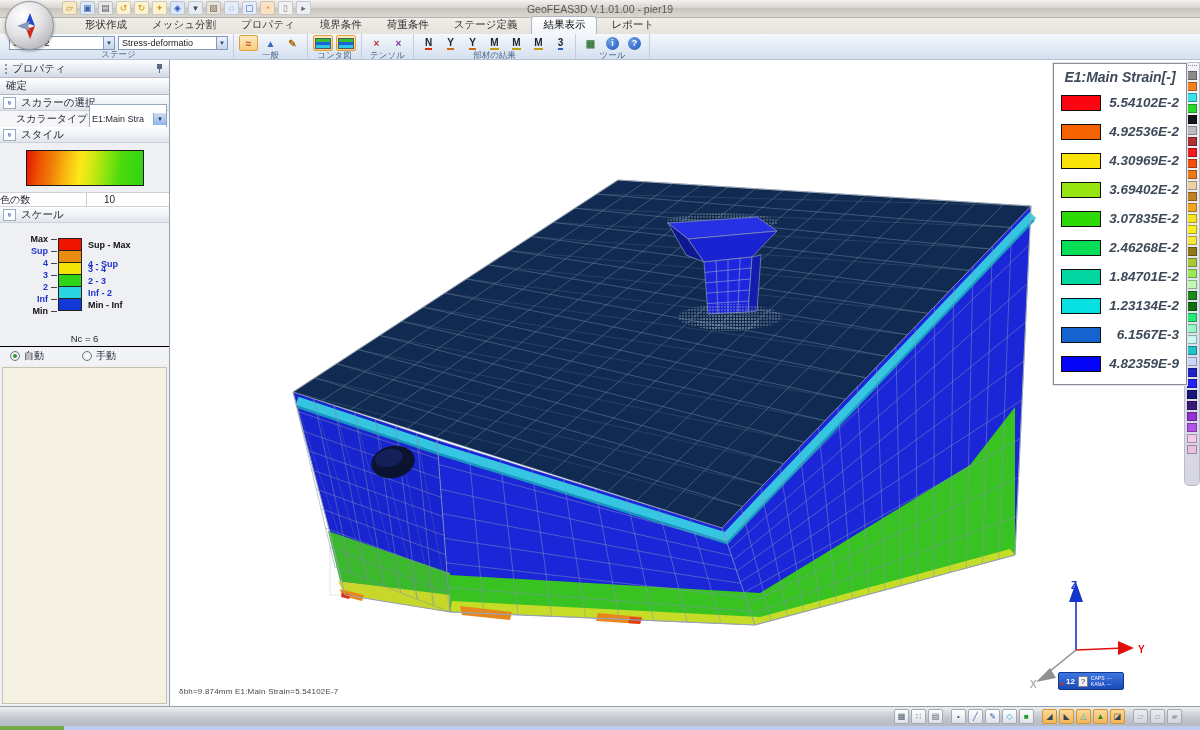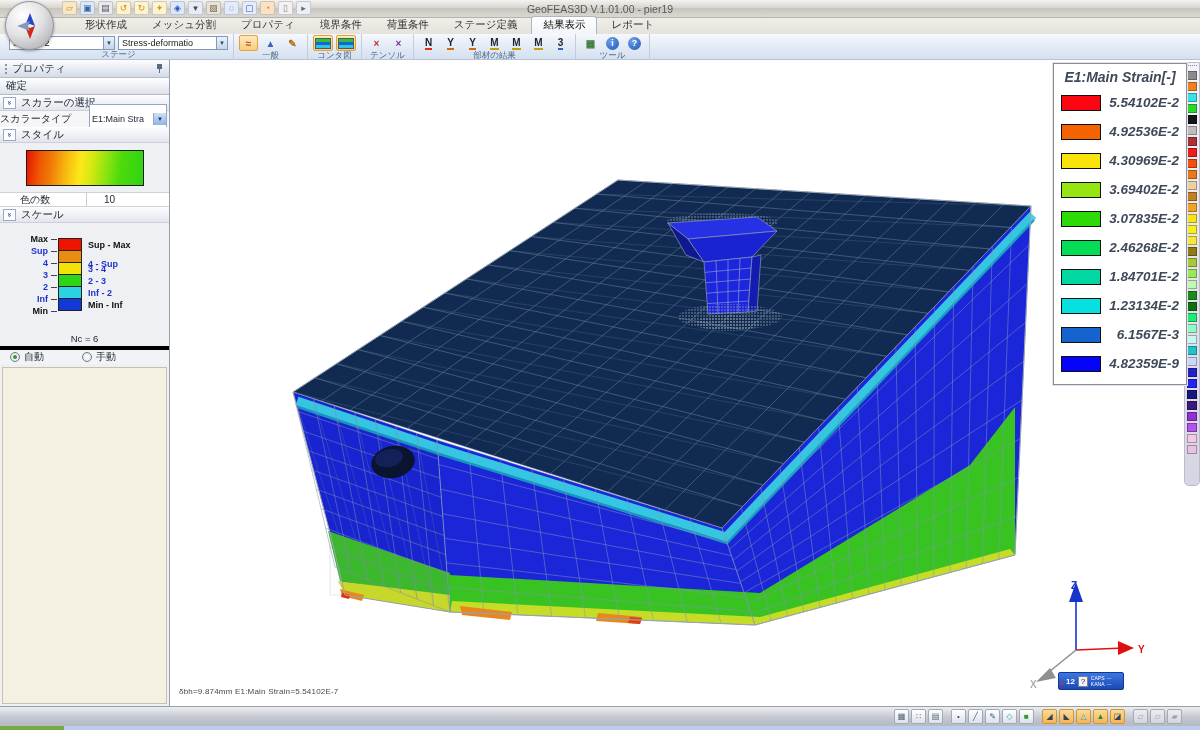--- a/index.html
+++ b/index.html
@@ -80,43 +80,43 @@
     height: 17px; background: linear-gradient(#ffffff,#dde2ea); border-bottom: 1px solid #b3b8c2;
     display: flex; align-items: center; padding: 0 6px;
   }
   .sechead {
     height: 16px; background: linear-gradient(#fafbfd,#e2e6ed); border-top: 1px solid #fff;
     border-bottom: 1px solid #ccd1d9; display: flex; align-items: center; gap: 5px; padding: 0 3px;
   }
   .chev { width: 13px; height: 12px; border: 1px solid #9aaac2; background: #fff; color: #2255cc;
     font-size: 8px; text-align: center; line-height: 10px; }
   .chev span { display: inline-block; transform: rotate(90deg); font-weight: bold; }
-  .prow { height: 16px; display: flex; align-items: center; background: #f6f6f8; padding-left: 0; font-size: 10px; }
+  .prow { height: 16px; display: flex; align-items: center; background: #f6f6f8; padding-left: 16px; font-size: 10px; }
   .valbox { margin-left: auto; margin-right: 2px; width: 78px; height: 30px; background: #fff;
     border: 1px solid #94a6c2; display: flex; align-items: center; font-size: 9px; padding-left: 2px; overflow: hidden; white-space: nowrap; }
   .valbox .arrow { margin-left: auto; width: 13px; height: 12px; flex: 0 0 13px;
     background: linear-gradient(#cfe0f8,#8fb4e8); border-left: 1px solid #94a6c2;
     color: #234; font-size: 6px; text-align: center; line-height: 12px; }
   .gradientbar {
     margin: 7px auto 6px; width: 118px; height: 36px; border: 1px solid #1a1a1a;
     background: linear-gradient(97deg,#e81200 0%,#ee5702 12%,#f07d08 22%,#f7b40e 33%,#fce81a 46%,#d8e812 55%,#8ce40e 68%,#4cda0c 80%,#30d414 100%);
   }
   .ccount { height: 15px; display: flex; align-items: center; background: #fff;
     border-top: 1px solid #d2d2d6; border-bottom: 1px solid #d2d2d6; font-size: 10px; }
-  .ccount .lbl { flex: 0 0 86px; padding-left: 20px; }
+  .ccount .lbl { flex: 0 0 86px; padding-left: 0; }
   .ccount .val { border-left: 1px solid #ccc; padding-left: 17px; flex: 1; height: 100%; display: flex; align-items: center; }
   .scalewidget { position: relative; height: 100px; margin-top: 8px; flex: 0 0 auto; }
   .scol { position: absolute; left: 58px; top: 8px; }
   .scol div { width: 24px; height: 13px; border: 1px solid #222; margin-top: -1px; }
   .sbl { position: absolute; width: 36px; text-align: right; font-size: 9px; font-weight: bold; }
   .stick { position: absolute; width: 6px; height: 1px; background: #444; }
   .srl { position: absolute; left: 88px; font-size: 9px; font-weight: bold; white-space: nowrap; }
   .ncline { text-align: center; font-size: 9.5px; margin-top: 2px; }
   .radiorow { height: 18px; display: flex; align-items: center; padding: 0 10px; margin-top: 2px;
-    border-top: 4px solid #000000; background: #f2f3f6; }
+    border-top: 1px solid #000000; background: #f2f3f6; }
   .radio { display: flex; align-items: center; gap: 4px; font-size: 10px; }
   .radio + .radio { margin-left: 38px; }
   .rb { width: 10px; height: 10px; border: 1px solid #68788c; border-radius: 50%;
     background: radial-gradient(#ffffff,#e0e0e4); position: relative; }
   .rb.on::after { content: ""; position: absolute; left: 2px; top: 2px; width: 4px; height: 4px;
     border-radius: 50%; background: #2f9a2f; }
   .beige { flex: 1; margin: 3px 2px 2px; background: #f4f1e2; border: 1px solid #c6c2ae; }
   
   .viewport { position: relative; flex: 1; background: #fff; overflow: hidden; }
   .legend {

